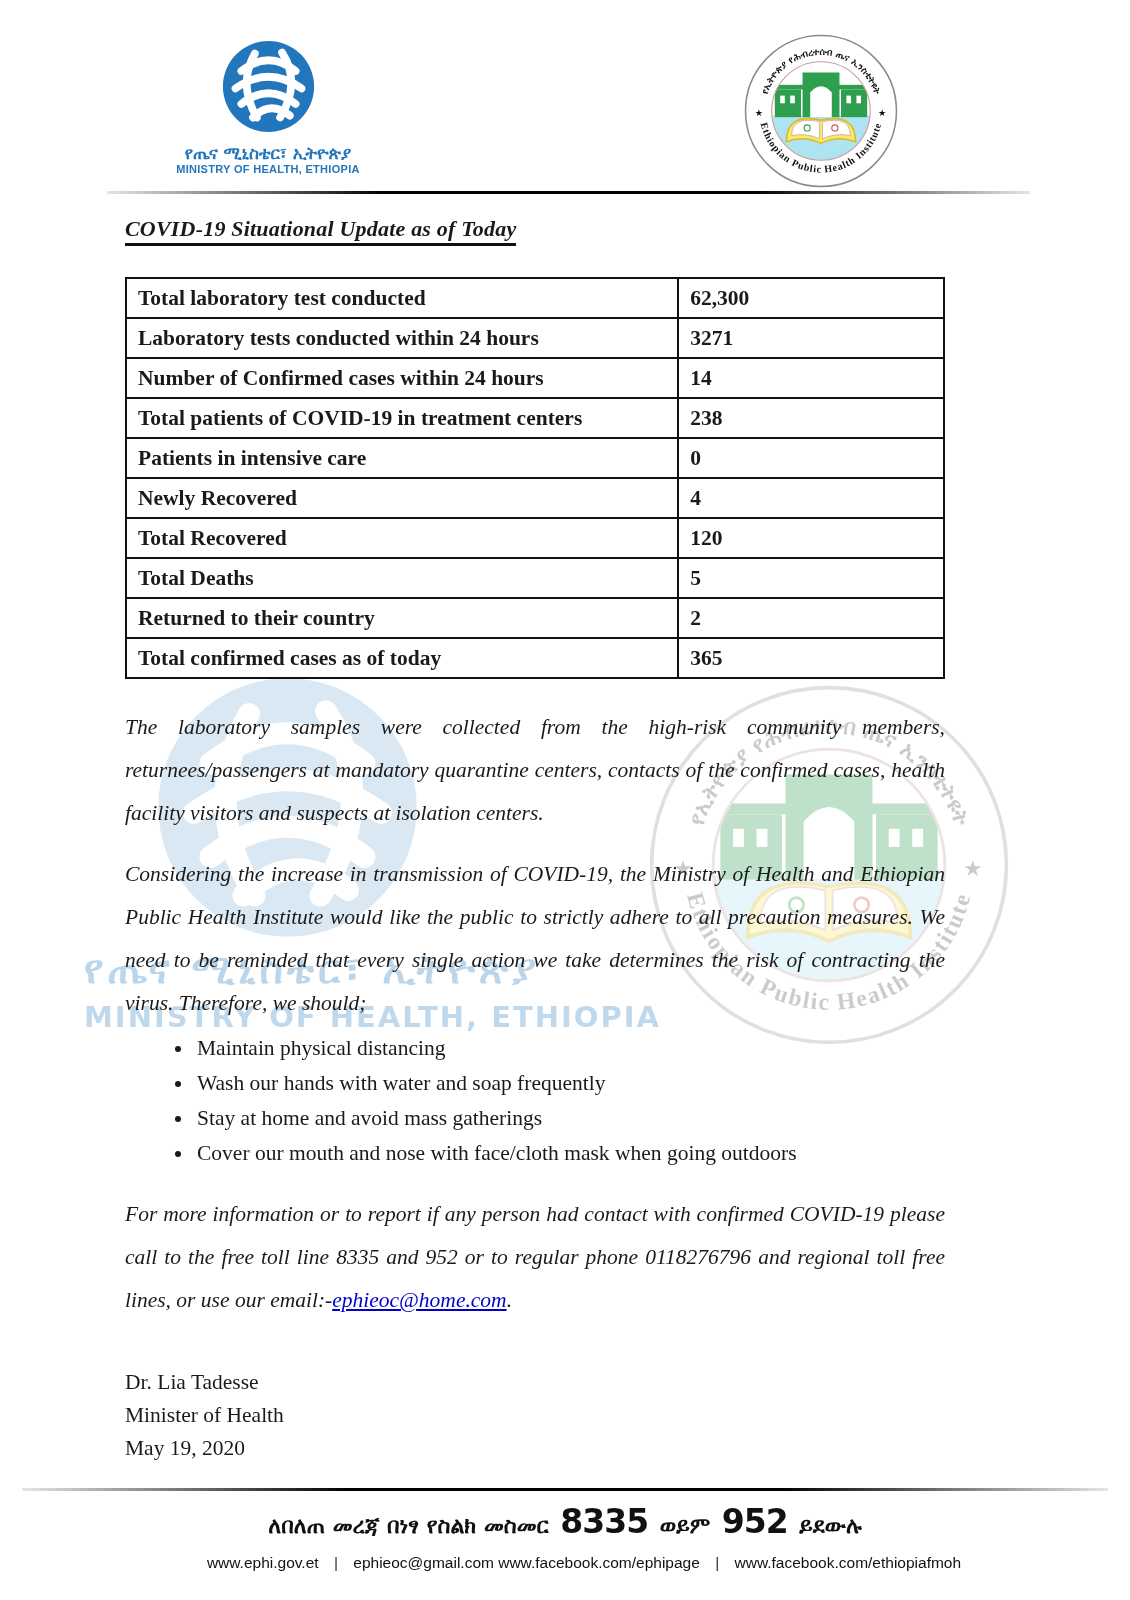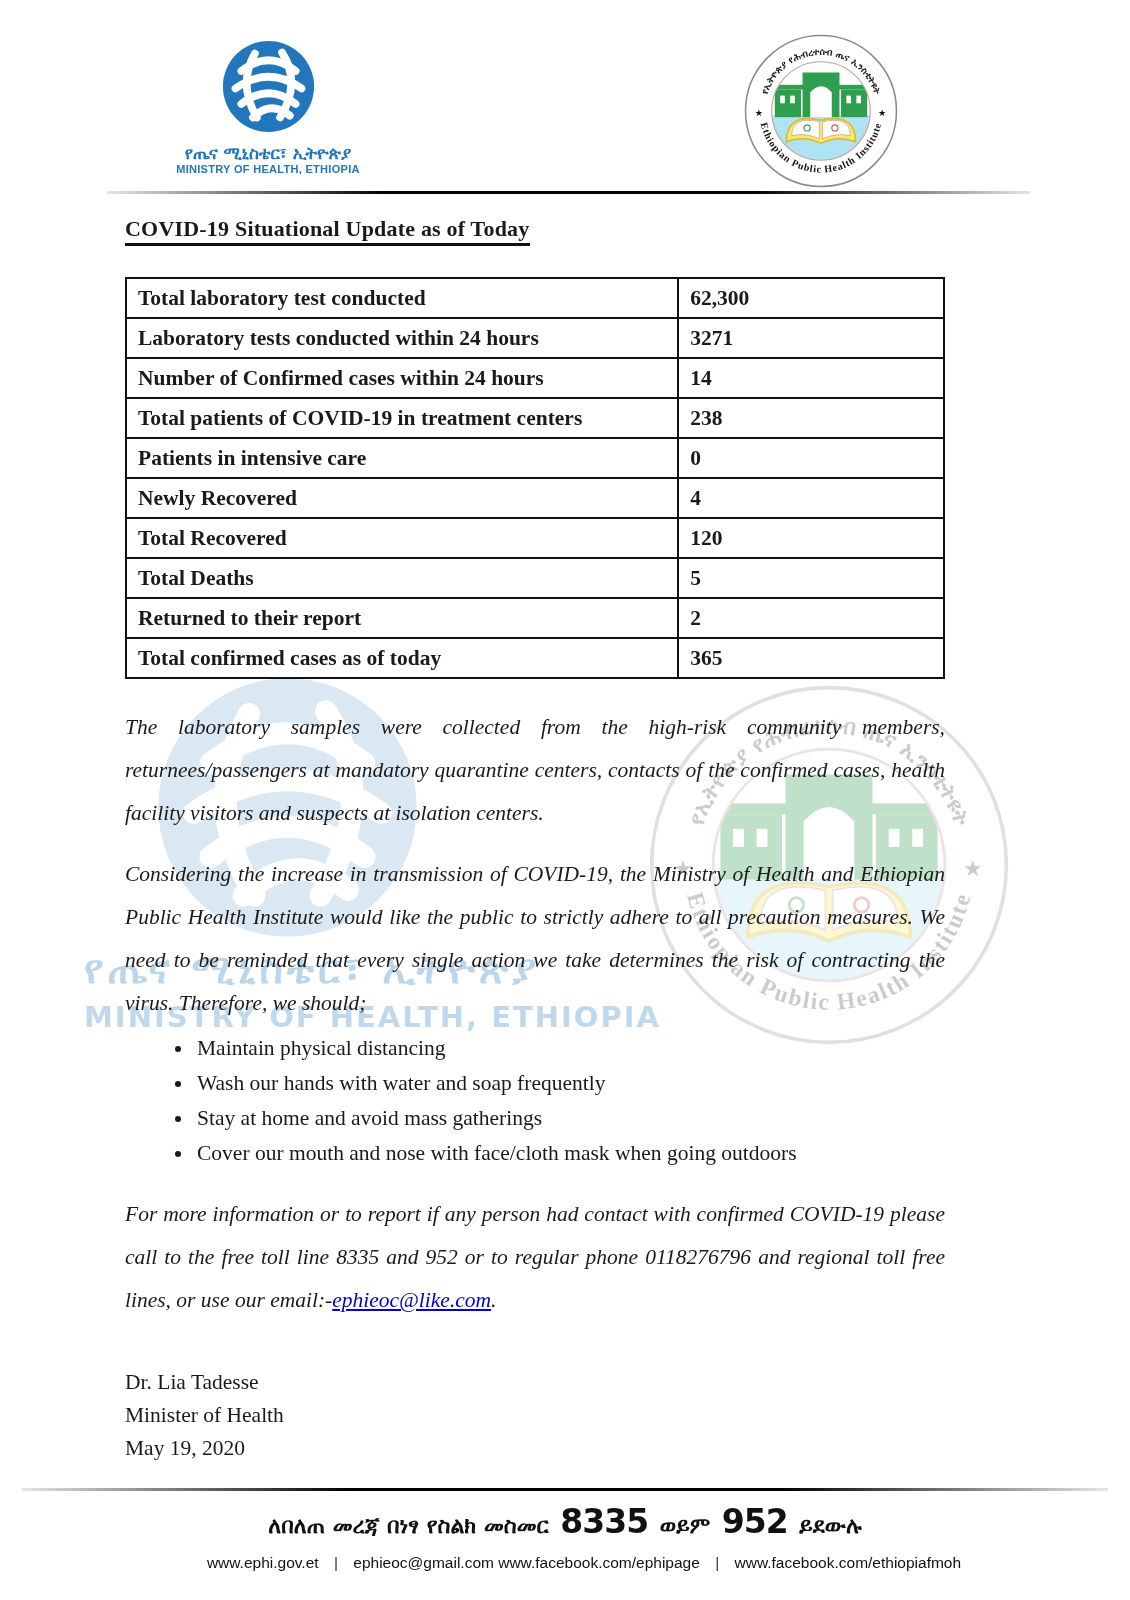--- a/index.html
+++ b/index.html
@@ -23,21 +23,21 @@
             font-size:17px; color:#2176bc; white-space:nowrap; }
   .moh-en { font-family:"Liberation Sans",sans-serif; font-weight:bold;
             font-size:11px; color:#2176bc; letter-spacing:0.3px; white-space:nowrap; }
   .ephi-block { position:absolute; left:744px; top:34px; width:154px; height:154px; z-index:1; }
   .ephi-block svg { width:100%; height:100%; }
   .rule { position:absolute; left:107px; top:191px; width:923px; height:3px; z-index:1;
           background:linear-gradient(90deg, rgba(0,0,0,0.10), #000 30%, #000 70%, rgba(0,0,0,0.10)); }
   
   .content { position:absolute; left:125px; top:194px; width:820px; z-index:1; }
   .doc-title { display:inline-block; margin-top:22px; font-size:22px; font-weight:bold;
-               border-bottom:3px solid #111; padding-bottom:1px; letter-spacing:0.2px; }
+               border-bottom:3px solid #111; padding-bottom:1px; letter-spacing:0.2px;font-style:italic; }
   table.stats { border-collapse:collapse; width:100%; margin-top:31px; }
   table.stats td { border:2px solid #111; font-size:21.5px; padding:4px 11px; height:30px;font-weight:bold; }
   td.c-label { width:67.5%; }
   td.c-value { width:32.5%;margin-left:32px; }
   p.body-p { margin:0; margin-top:27px; font-size:21.5px; line-height:43px; text-align:justify;font-style:italic; }
   p.body-p.tight { margin-top:18px; }
   ul.prec { margin:10px 0 0 0; padding-left:69px; }
   ul.prec li { font-size:21.5px; padding-left:3px; margin-top:9px; line-height:26px; }
   .email-a { color:#0000cd; text-decoration:underline; cursor:pointer; }
   .sig { margin-top:44px; font-size:21.5px; line-height:33px; }
@@ -207,42 +207,42 @@
           </tr>
         <tr>
           <td class="c-label">Total Recovered</td>
           <td class="c-value">120</td>
           </tr>
         <tr>
           <td class="c-label">Total Deaths</td>
           <td class="c-value">5</td>
           </tr>
         <tr>
-          <td class="c-label">Returned to their report</td>
+          <td class="c-label">Returned to their country</td>
           <td class="c-value">2</td>
           </tr>
         <tr>
           <td class="c-label">Total confirmed cases as of today</td>
           <td class="c-value">365</td>
           </tr>
       </tbody>
     </table>
 
     <p class="body-p">The laboratory samples were collected from the high-risk community members, returnees/passengers at mandatory quarantine centers, contacts of the confirmed cases, health facility visitors and suspects at isolation centers.</p>
 
     <p class="body-p tight">Considering the increase in transmission of COVID-19, the Ministry of Health and Ethiopian Public Health Institute would like the public to strictly adhere to all precaution measures. We need to be reminded that every single action we take determines the risk of contracting the virus. Therefore, we should;</p>
 
     <ul class="prec">
       <li>Maintain physical distancing</li>
       <li>Wash our hands with water and soap frequently</li>
       <li>Stay at home and avoid mass gatherings</li>
       <li>Cover our mouth and nose with face/cloth mask when going outdoors</li>
     </ul>
 
-    <p class="body-p"><span>For more information or to report if any person had contact with confirmed COVID-19 please call to the free toll line 8335 and 952 or to regular phone 0118276796 and regional toll free lines, or use our email:-</span><a class="email-a">ephieoc@like.com</a><span>.</span></p>
+    <p class="body-p"><span>For more information or to report if any person had contact with confirmed COVID-19 please call to the free toll line 8335 and 952 or to regular phone 0118276796 and regional toll free lines, or use our email:-</span><a class="email-a">ephieoc@home.com</a><span>.</span></p>
 
     <div class="sig">
       <div>Dr. Lia Tadesse</div>
       <div>Minister of Health</div>
       <div>May 19, 2020</div>
     </div>
   </div>
 
   <div class="rule-footer"></div>
 

